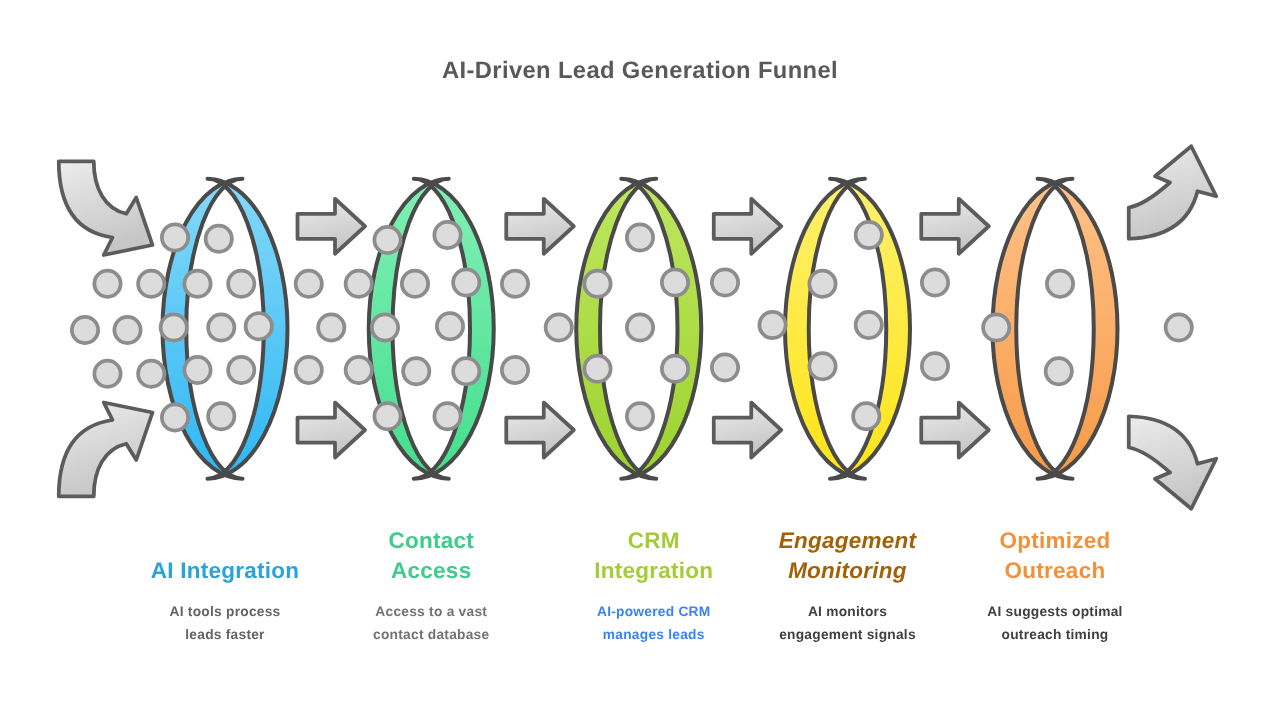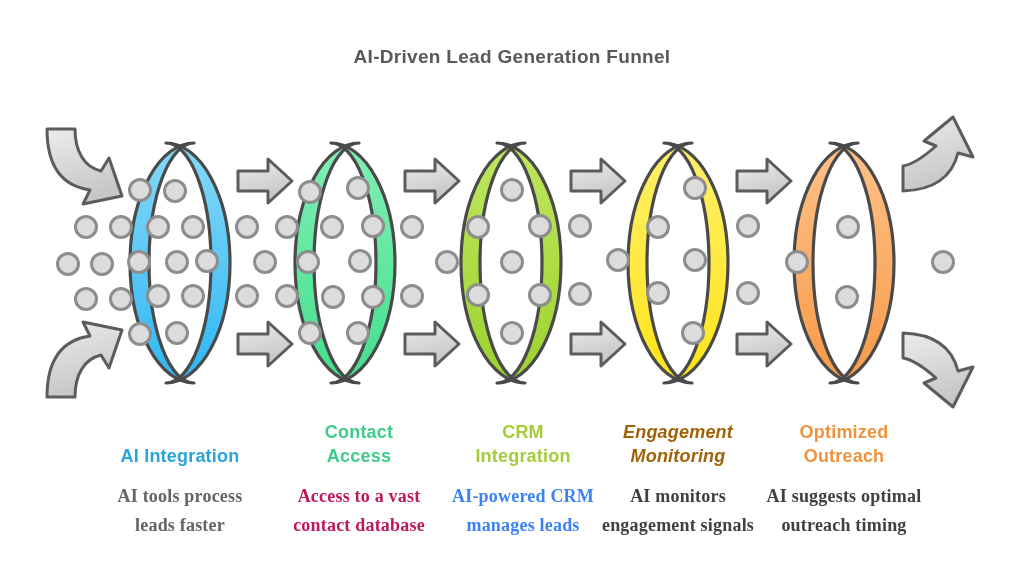--- a/index.html
+++ b/index.html
@@ -5,22 +5,22 @@
   html,body{margin:0;padding:0;background:#ffffff;}
   .canvas{position:relative;width:1024px;height:572px;background:#ffffff;overflow:hidden;
           font-family:"Liberation Sans", sans-serif;}
   .diagram-title{position:absolute;top:46px;left:0;width:100%;text-align:center;margin:0;
           font-size:19px;font-weight:bold;color:#595959;letter-spacing:.3px;}
   svg.scene{position:absolute;left:0;top:0;}
   .labels{position:absolute;left:0;top:0;width:100%;height:100%;pointer-events:none;}
   .stage-label{position:absolute;top:408px;width:190px;text-align:center;}
   .stage-name{margin:0;font-size:18px;font-weight:bold;line-height:1.3;letter-spacing:.2px;
           height:60px;display:flex;flex-direction:column;justify-content:flex-end;}
-  .stage-desc{margin:14px 0 0 0;font-size:18px;font-weight:bold;color:#646464;line-height:1.62;
-          letter-spacing:.2px;font-family:Liberation Serif, serif;}
+  .stage-desc{margin:14px 0 0 0;font-size:11px;font-weight:bold;color:#646464;line-height:1.62;
+          letter-spacing:.2px;}
 </style>
 </head>
 <body>
 
 <div class="canvas">
   <h1 class="diagram-title">AI-Driven Lead Generation Funnel</h1>
   <svg class="scene" width="1024" height="572" viewBox="0 0 1024 572">
       <defs>
         <linearGradient id="rg0" x1="0" y1="0" x2="0" y2="1">
           <stop offset="0%" stop-color="#86d9f9"></stop>
@@ -134,23 +134,23 @@
       <circle cx="310" cy="333" r="10.5" fill="#dcdcdc" stroke="#8d8d8d" stroke-width="3"></circle>
       <circle cx="358" cy="333" r="10.5" fill="#dcdcdc" stroke="#8d8d8d" stroke-width="3"></circle>
       <circle cx="512" cy="333" r="10.5" fill="#dcdcdc" stroke="#8d8d8d" stroke-width="3"></circle>
       <circle cx="693" cy="333" r="10.5" fill="#dcdcdc" stroke="#8d8d8d" stroke-width="3"></circle>
     </svg>
   <div class="labels">
       <div class="stage-label" style="left: 85px;">
         <h2 class="stage-name" style="color: rgb(43, 163, 217);">AI Integration</h2>
         <p class="stage-desc" style="color: rgb(100, 100, 100);">AI tools process<br>leads faster</p>
       </div>
-      <div class="stage-label" style="left: 264px;">
+      <div class="stage-label" style="left: 250px;">
         <h2 class="stage-name" style="color: rgb(62, 203, 139);">Contact<br>Access</h2>
-        <p class="stage-desc" style="color: #be185d;">Access to a vast<br>contact database</p>
+        <p class="stage-desc" style="color: #737373;">Access to a vast<br>contact database</p>
       </div>
       <div class="stage-label" style="left: 428px;">
         <h2 class="stage-name" style="color: rgb(164, 204, 57);">CRM<br>Integration</h2>
         <p class="stage-desc" style="color: #3b82f6;">AI-powered CRM<br>manages leads</p>
       </div>
       <div class="stage-label" style="left: 583px;">
         <h2 class="stage-name" style="color: #a16207; font-style: italic;">Engagement<br>Monitoring</h2>
         <p class="stage-desc" style="color: #404040;">AI monitors<br>engagement signals</p>
       </div>
       <div class="stage-label" style="left: 749px;">

